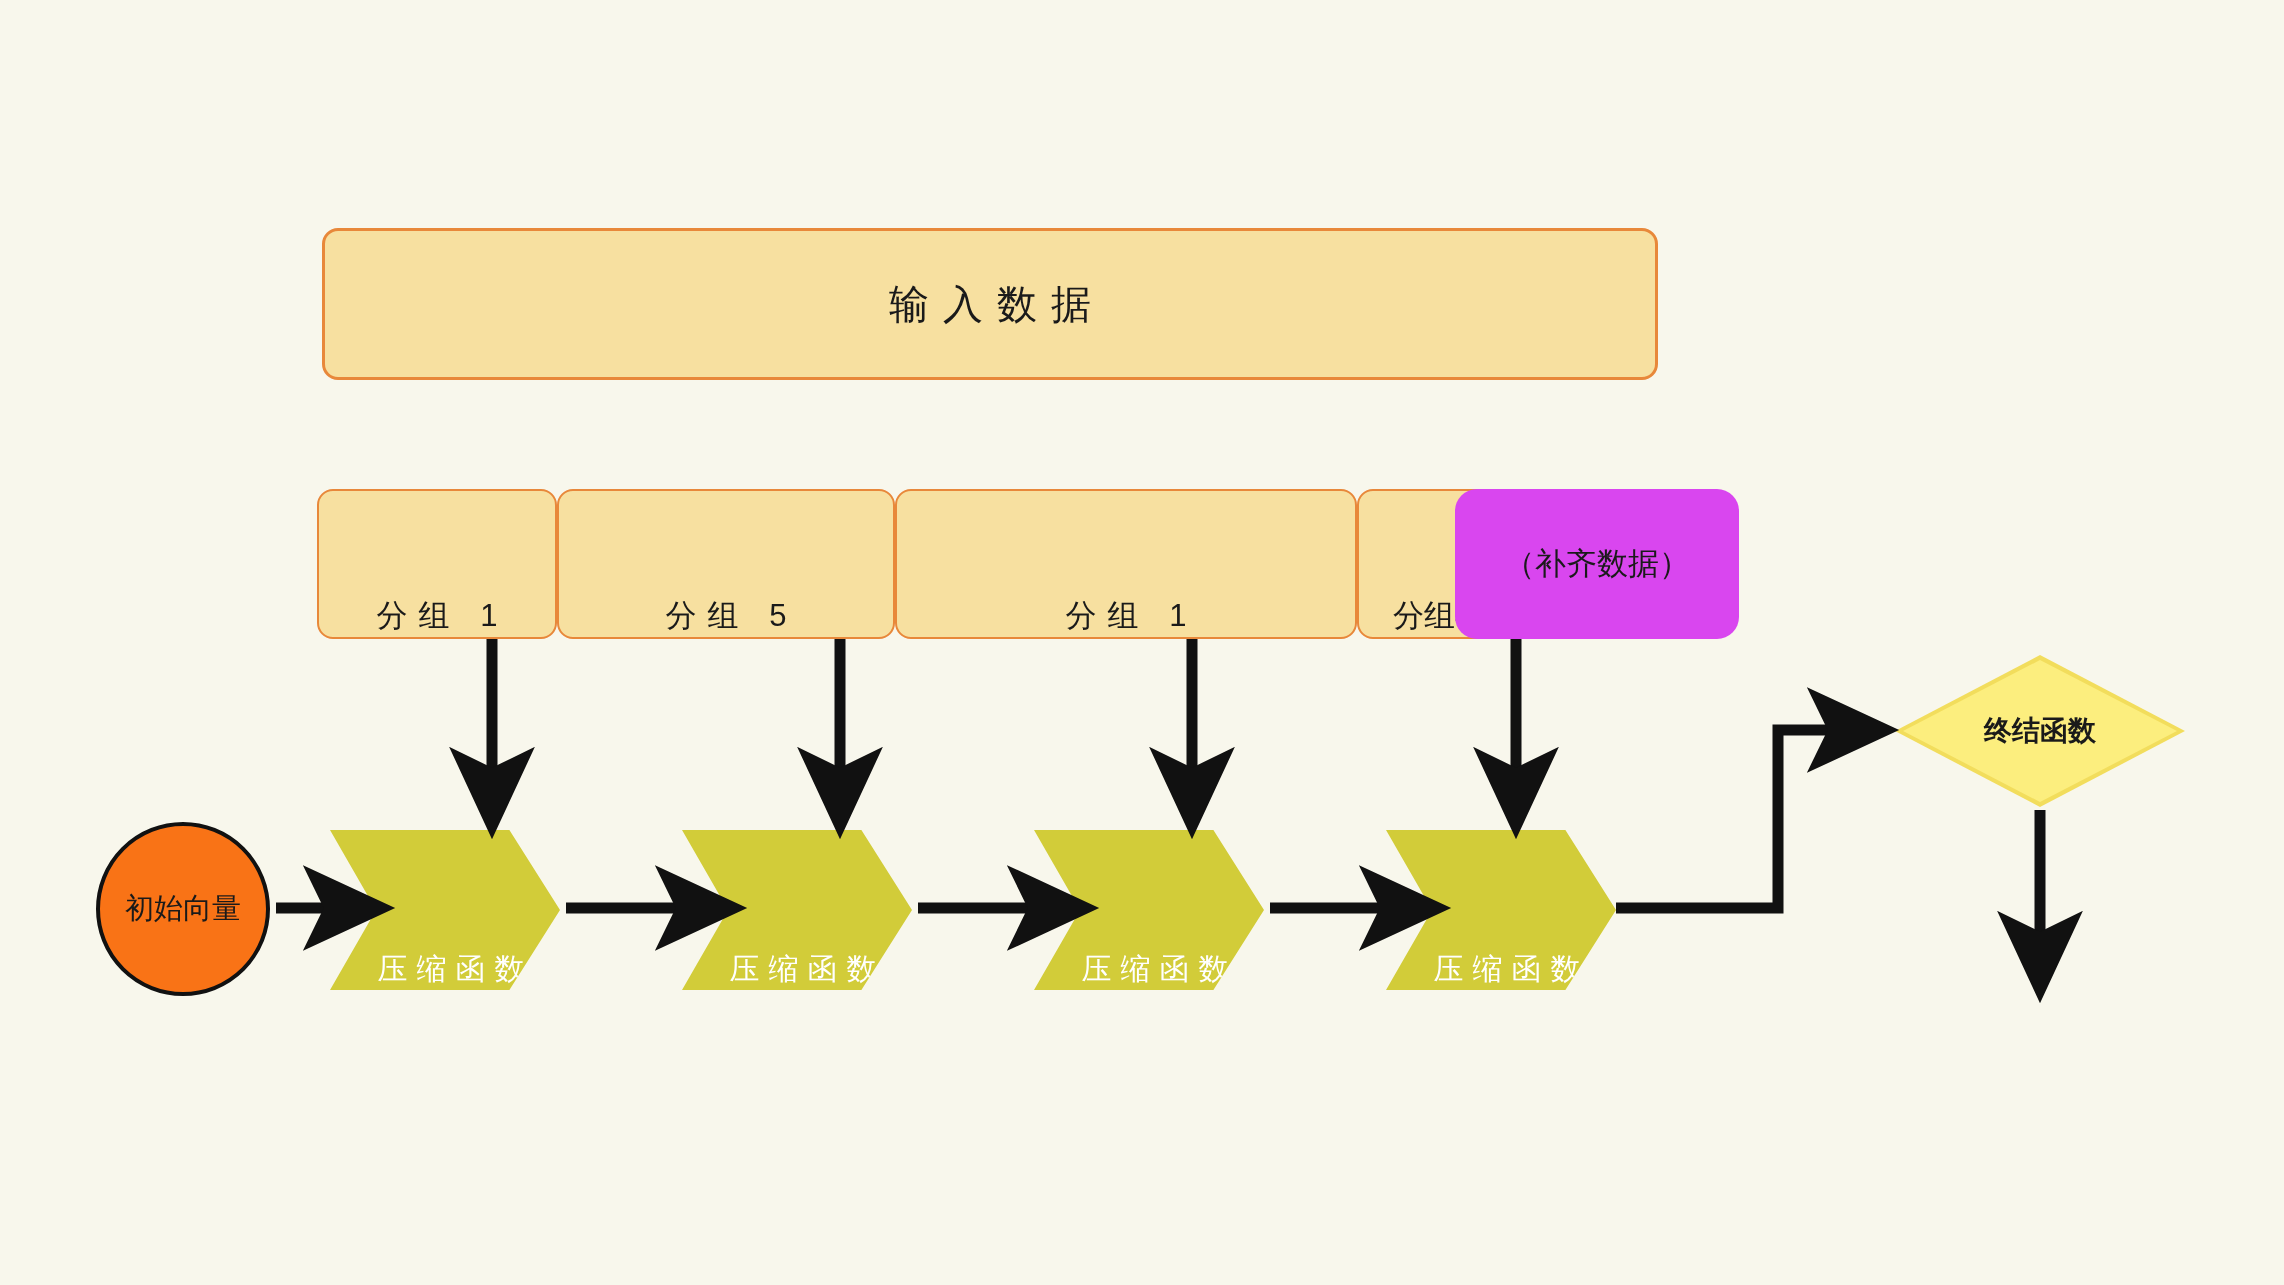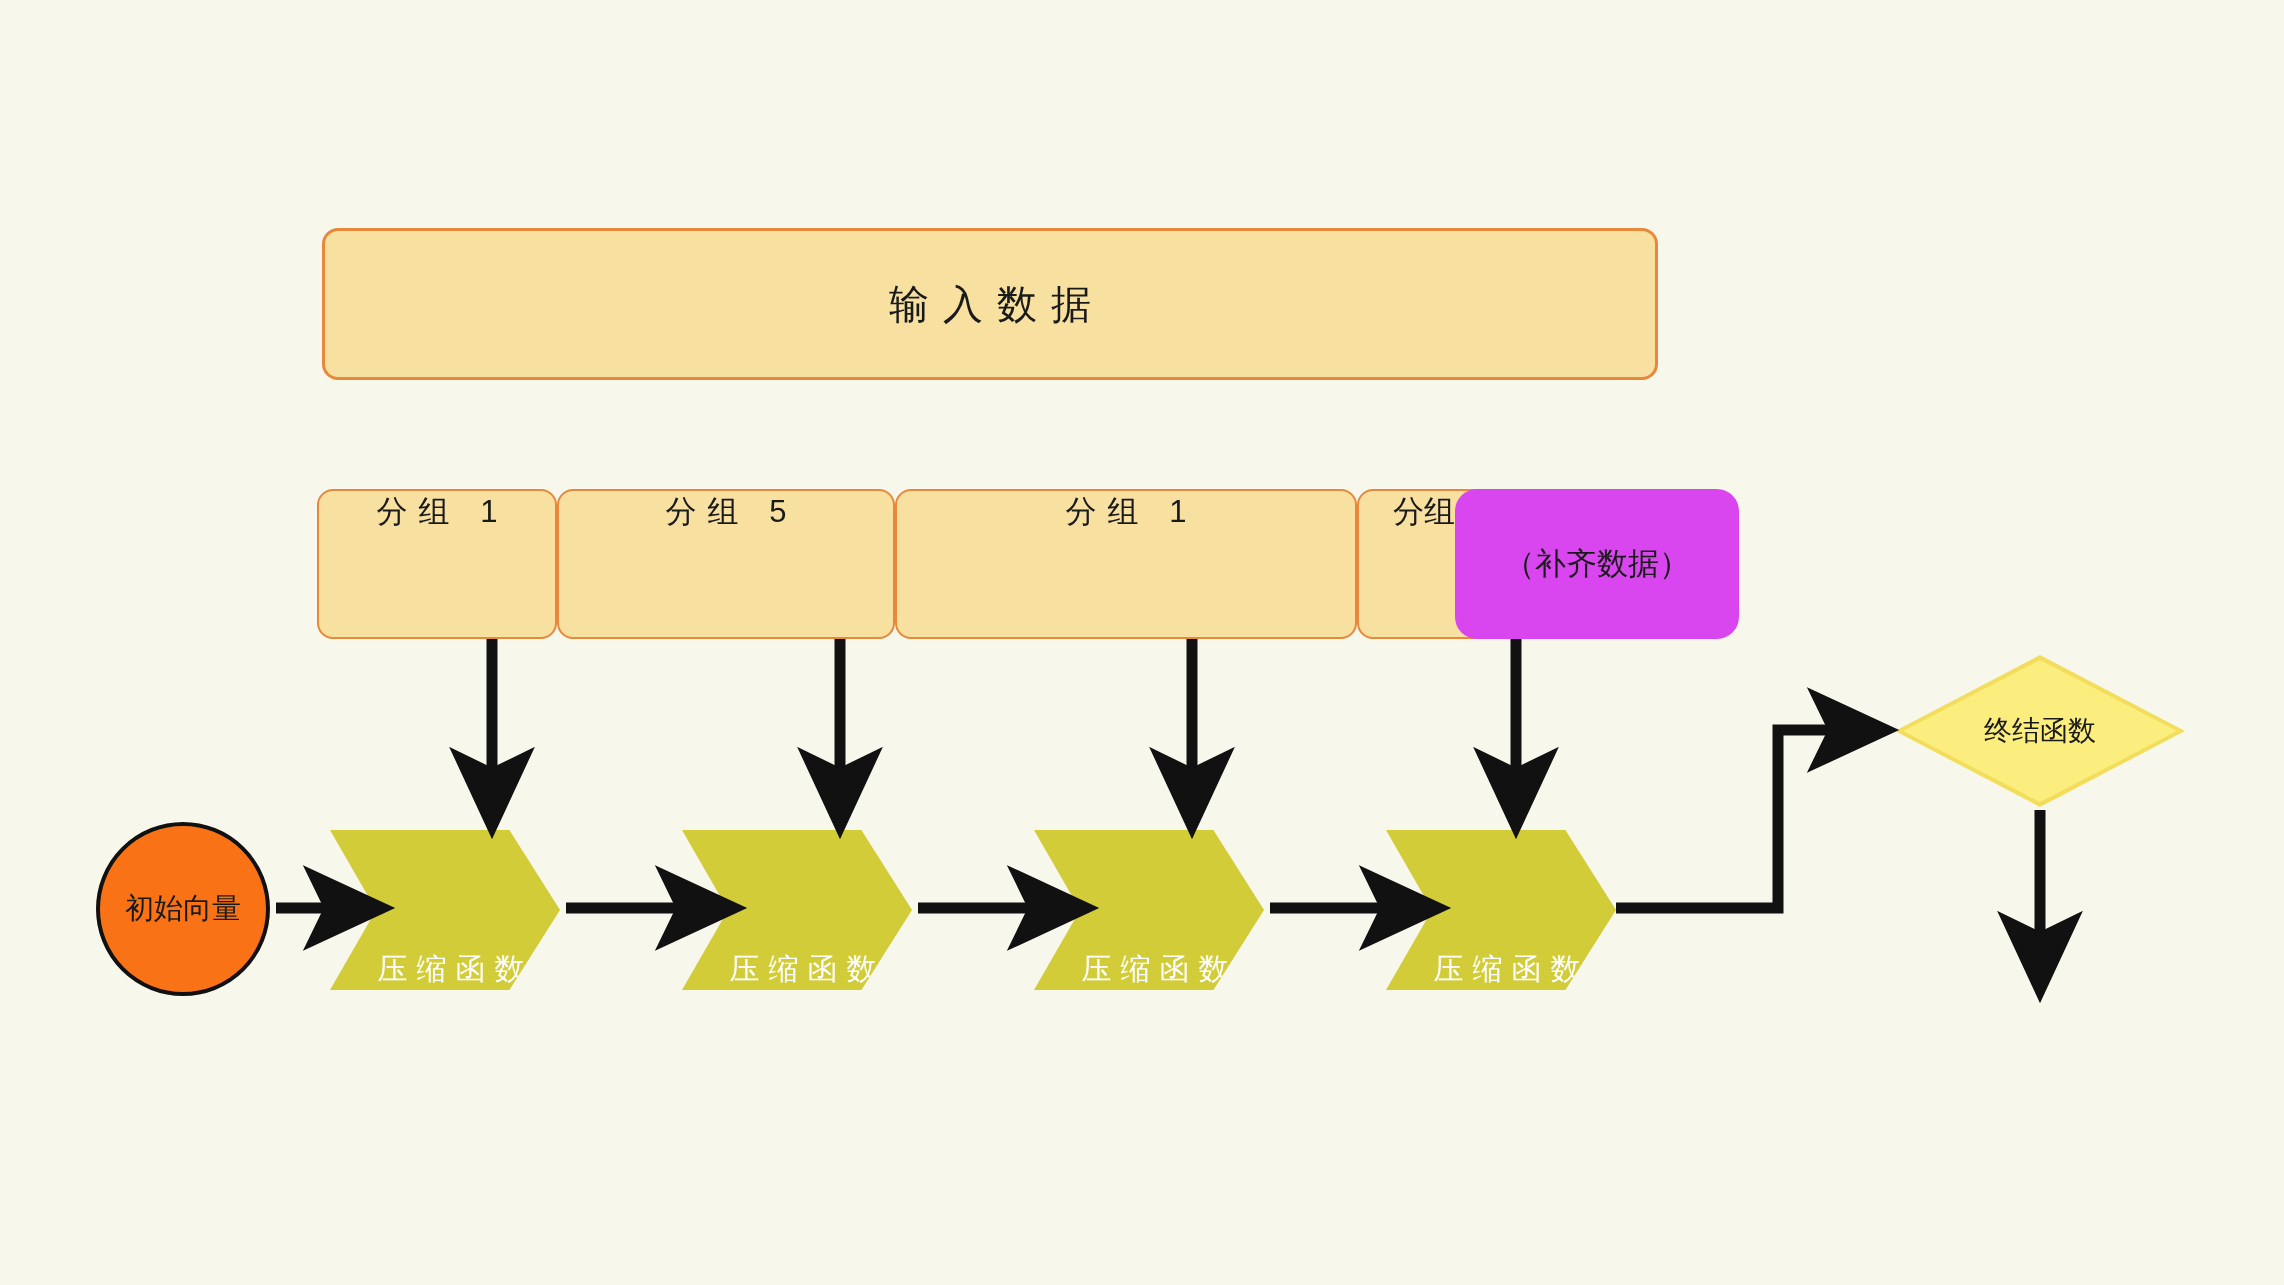--- a/index.html
+++ b/index.html
@@ -48,21 +48,21 @@
   }
   .group-box {
     position: absolute;
     top: 0;
     height: 150px;
     background: #f7e0a0;
     border: 2.5px solid #e8883a;
     border-radius: 16px;
     box-sizing: border-box;
     display: flex;
-    align-items: flex-start;
+    align-items: flex-end;
     justify-content: center;
   }
   .group-box .label {
     font-size: 31px;
     color: #1a1a1a;
     white-space: nowrap;
   }
   .group-box.spaced .label { letter-spacing: 11px; text-indent: 11px; }
 
   .pad-box {
@@ -150,20 +150,21 @@
   }
   .diamond .label {
     position: absolute;
     inset: 0;
     display: flex;
     align-items: center;
     justify-content: center;
     font-size: 28px;
     color: #1a1a1a;
     white-space: nowrap;
+    font-weight: bold;
   }
 
   
   .hash-text {
     position: absolute;
     left: 1900px;
     top: 1035px;
     width: 280px;
     text-align: center;
     font-size: 38px;

